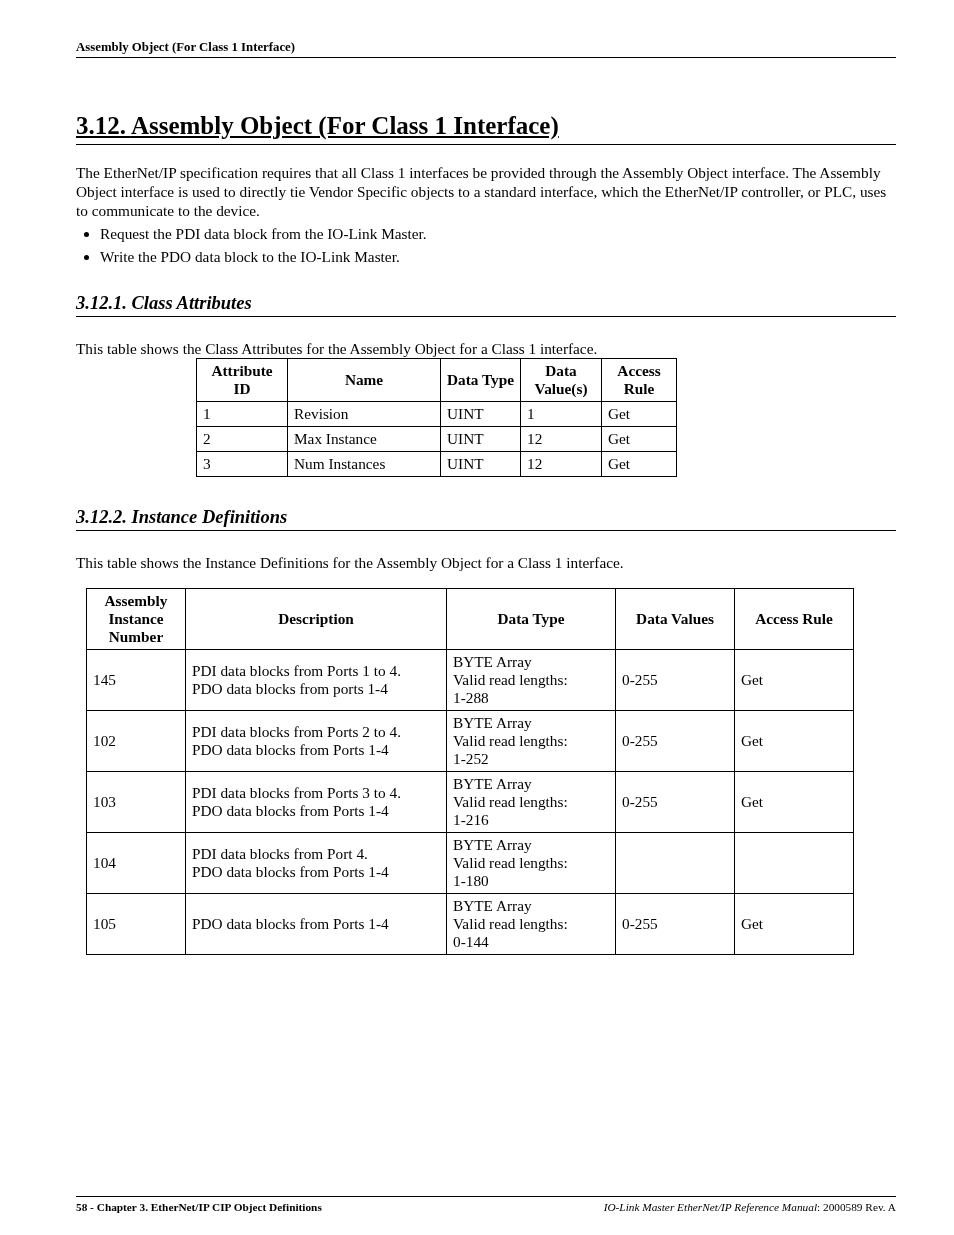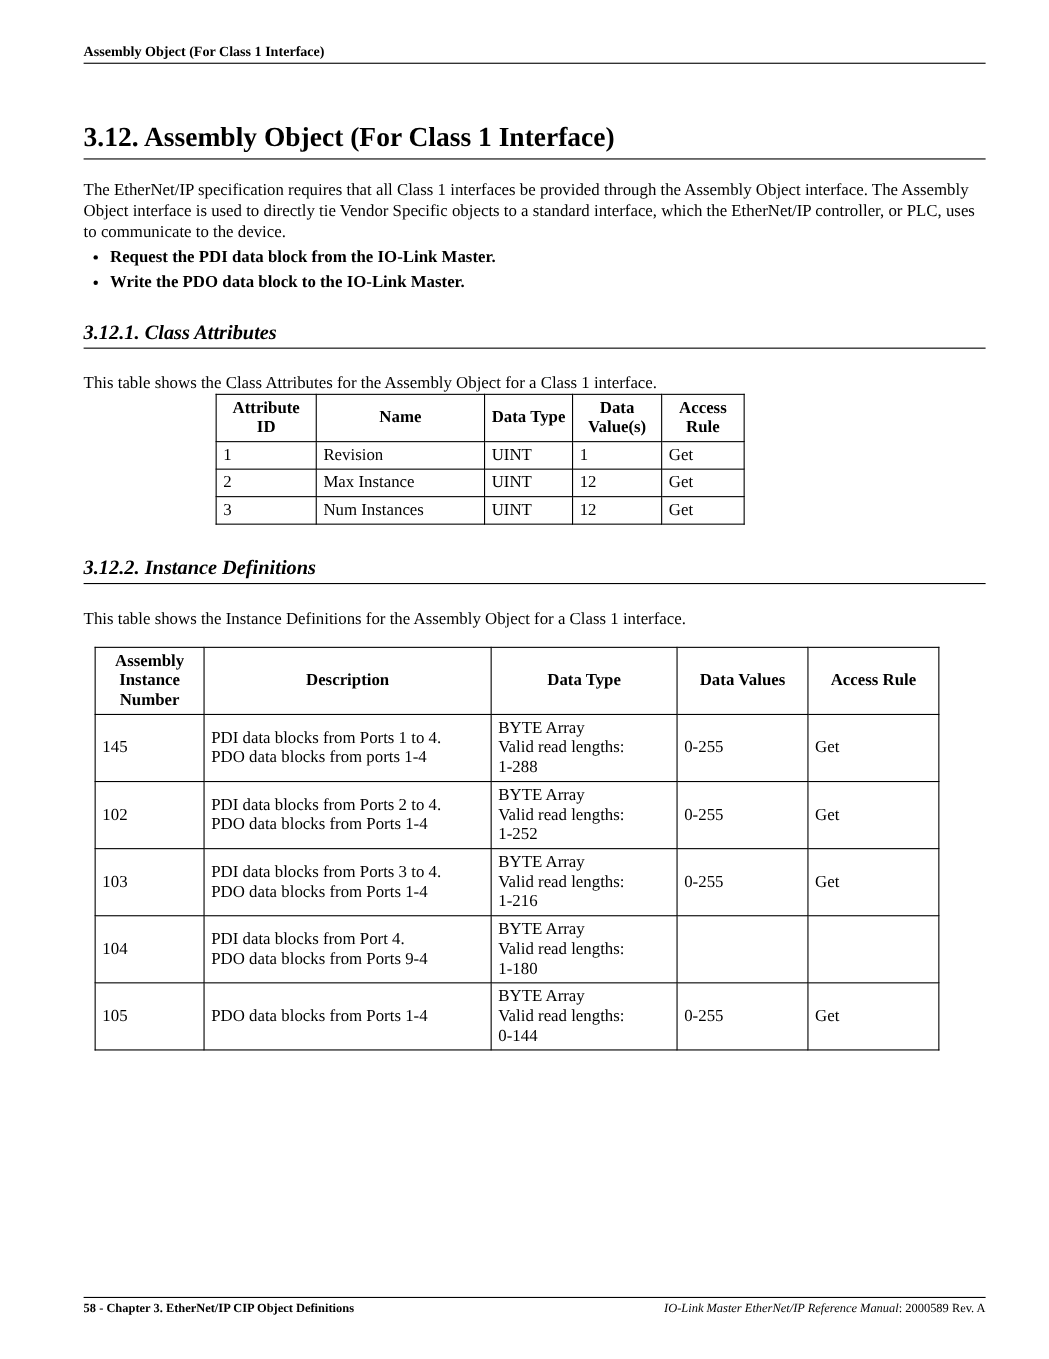--- a/index.html
+++ b/index.html
@@ -21,31 +21,32 @@
     font-size: 12.8px;
     border-bottom: 1px solid #000;
     padding-bottom: 2px;
     margin-bottom: 54px;
   }
   h1.section-title {
     font-family: "Times New Roman", Times, serif;
     font-weight: bold;
     font-size: 25px;
     margin: 0 0 4px 0;
+    text-decoration: underline;
   }
   .title-rule {
     border-bottom: 1.8px solid #000;
     margin-bottom: 18px;
   }
   p { margin: 0 0 4px 0; line-height: 1.25; }
   ul.bullets {
     margin: 4px 0 26px 0;
     padding-left: 24px;
   }
-  ul.bullets li { margin-bottom: 4px; line-height: 1.25; font-weight: bold; }
+  ul.bullets li { margin-bottom: 4px; line-height: 1.25; }
   h2.subsection {
     font-weight: bold;
     font-size: 18.5px;
     margin: 0 0 2px 0;
     font-style: italic;
   }
   .sub-rule {
     border-bottom: 1px solid #000;
     margin-bottom: 22px;
   }
@@ -69,21 +70,21 @@
   }
   .table2 {
     margin-left: 10px;
     padding-left: 16px;
   }
   .dt-cell { white-space: pre-line; }
   .footer {
     position: absolute;
     left: 76px;
     right: 58px;
-    bottom: 39px;
+    bottom: 22px;
   }
   .foot-rule {
     border-top: 1px solid #000;
     margin-bottom: 4px;
   }
   .foot-row {
     display: flex;
     justify-content: space-between;
     font-size: 11.3px;
   }
@@ -195,21 +196,21 @@
 PDO data blocks from Ports 1-4</td>
         <td class="dt-cell">BYTE Array
 Valid read lengths:
 1-216</td>
         <td>0-255</td>
         <td>Get</td>
       </tr>
       <tr>
         <td>104</td>
         <td class="dt-cell">PDI data blocks from Port 4.
-PDO data blocks from Ports 9-4</td>
+PDO data blocks from Ports 1-4</td>
         <td class="dt-cell">BYTE Array
 Valid read lengths:
 1-180</td>
         <td></td>
         <td></td>
       </tr>
       <tr>
         <td>105</td>
         <td class="dt-cell">PDO data blocks from Ports 1-4</td>
         <td class="dt-cell">BYTE Array

